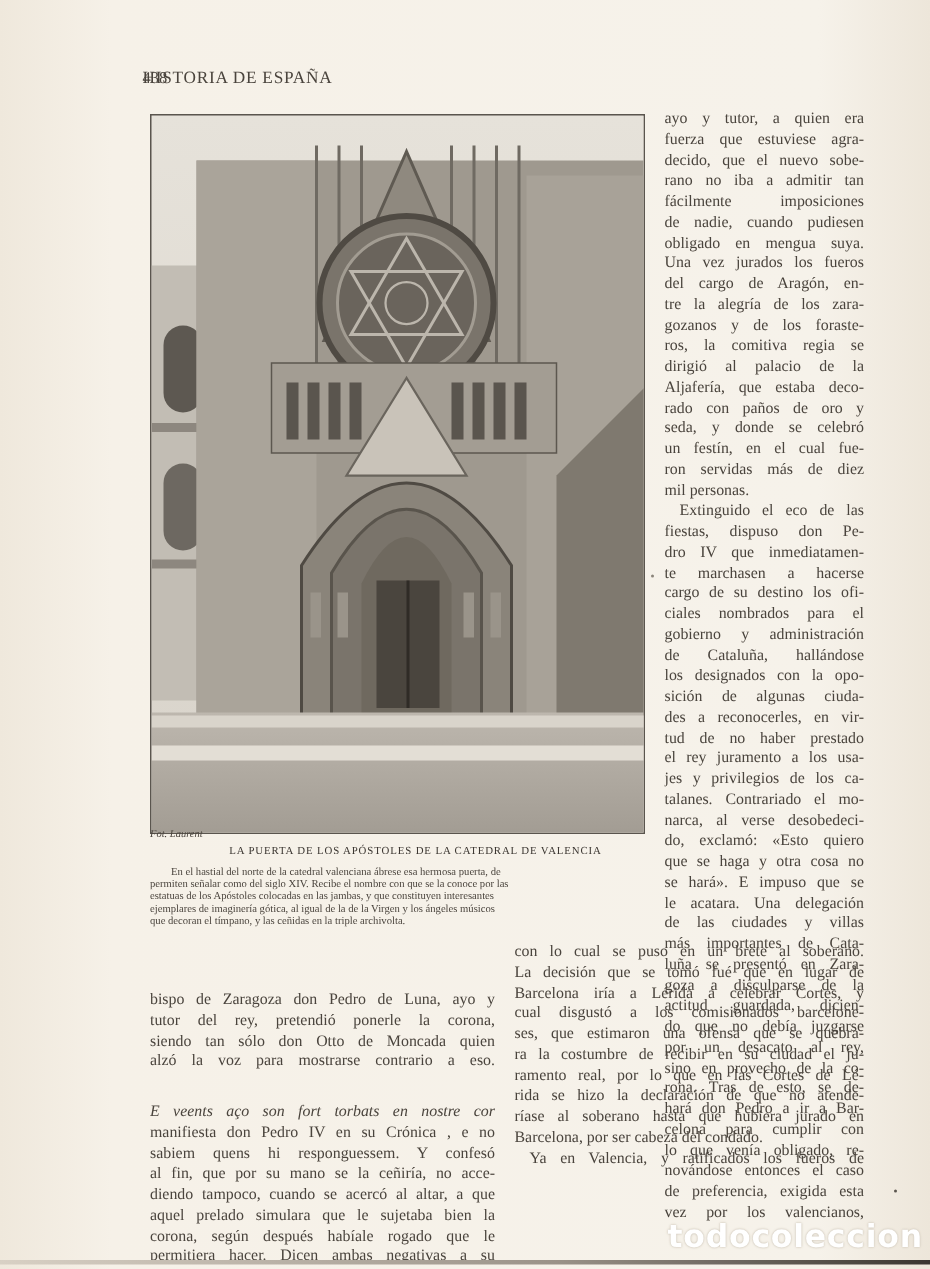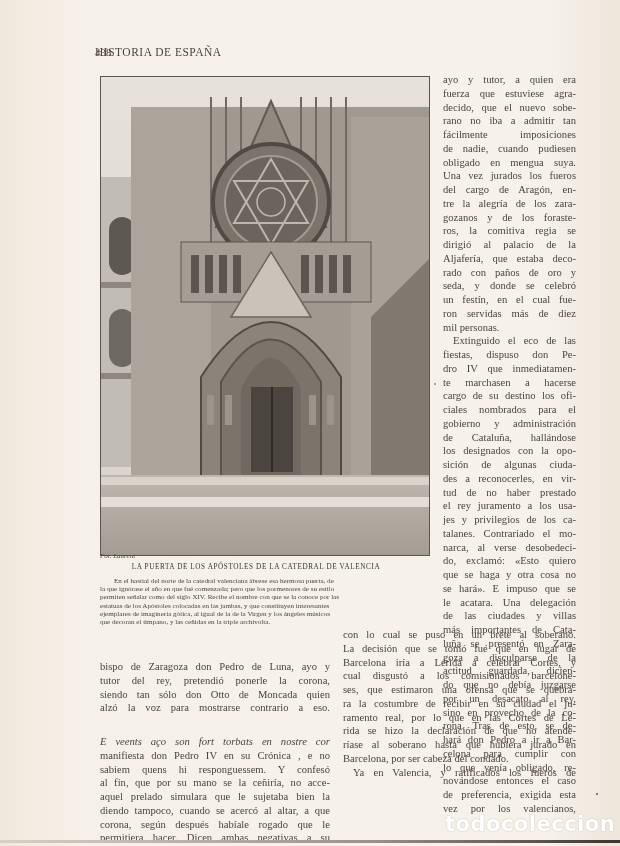--- a/index.html
+++ b/index.html
@@ -21,21 +21,21 @@
   .photo {
     position:absolute; left:0; top:0; width:330px; height:480px;
     background:#cfcac2; border:1px solid #5a554e; box-sizing:border-box; overflow:hidden;
   }
   .photo svg { display:block; }
   .photo-credit {
     position:absolute; left:100px; top:552px; width:330px; 
     font-size:7px; font-style:italic; color:#4a443d; font-family:"Liberation Serif", serif;
   }
   .figure-title {
-    position:absolute; left:91px; top:563px; width:330px; text-align:center;
+    position:absolute; left:112px; top:563px; width:330px; text-align:center;
     font-size:7.2px; letter-spacing:0.6px; color:#3a3530; font-family:"Liberation Serif", serif;
   }
   .figure-caption {
     position:absolute; left:100px; top:577px; width:330px;
     font-size:7.1px; line-height:8.2px; color:#4a443d; text-align:justify;
     font-family:"Liberation Serif", serif;
   }
   .figure-caption .ln { display:block; white-space:nowrap; overflow:hidden; }
   .figure-caption .ln.first { text-indent:14px; }
 
@@ -150,21 +150,20 @@
       <rect x="0" y="400" width="330" height="8" fill="#d9d4cb"></rect>
       <rect x="0" y="420" width="330" height="10" fill="#e3ded5"></rect>
     </svg>
   </div>
 </div>
 
 <div class="photo-credit">Fot. Laurent</div>
 <div class="figure-title">LA PUERTA DE LOS APÓSTOLES DE LA CATEDRAL DE VALENCIA</div>
 <div class="figure-caption">
   <span class="ln first">En el hastial del norte de la catedral valenciana ábrese esa hermosa puerta, de</span>
-  <span class="ln">la que ignórase el año en que fué comenzada; pero que los pormenores de su estilo</span>
   <span class="ln">permiten señalar como del siglo XIV. Recibe el nombre con que se la conoce por las</span>
   <span class="ln">estatuas de los Apóstoles colocadas en las jambas, y que constituyen interesantes</span>
   <span class="ln">ejemplares de imaginería gótica, al igual de la de la Virgen y los ángeles músicos</span>
   <span class="ln">que decoran el tímpano, y las ceñidas en la triple archivolta.</span>
 </div>
 
 <div class="col right-col">
   <span class="ln">ayo y tutor, a quien era</span>
   <span class="ln">fuerza que estuviese agra-</span>
   <span class="ln">decido, que el nuevo sobe-</span>
@@ -223,22 +222,22 @@
 
 <div class="col bottom-left">
   <span class="ln">bispo de Zaragoza don Pedro de Luna, ayo y</span>
   <span class="ln">tutor del rey, pretendió ponerle la corona,</span>
   <span class="ln">siendo tan sólo don Otto de Moncada quien</span>
   <span class="ln">alzó la voz para mostrarse contrario a eso.</span>
   <span class="ln it">E veents aço son fort torbats en nostre cor</span>
   <span class="ln">manifiesta don Pedro IV en su Crónica , e no</span>
   <span class="ln">sabiem quens hi responguessem. Y confesó</span>
   <span class="ln">al fin, que por su mano se la ceñiría, no acce-</span>
+  <span class="ln">diendo tampoco, cuando se acercó al altar, a que</span>
   <span class="ln">aquel prelado simulara que le sujetaba bien la</span>
-  <span class="ln">diendo tampoco, cuando se acercó al altar, a que</span>
   <span class="ln">corona, según después habíale rogado que le</span>
   <span class="ln">permitiera hacer. Dicen ambas negativas a su</span>
 </div>
 
 <div class="col bottom-right">
   <span class="ln">con lo cual se puso en un brete al soberano.</span>
   <span class="ln">La decisión que se tomó fué que en lugar de</span>
   <span class="ln">Barcelona iría a Lérida a celebrar Cortes, y</span>
   <span class="ln">cual disgustó a los comisionados barcelone-</span>
   <span class="ln">ses, que estimaron una ofensa que se quebra-</span>

